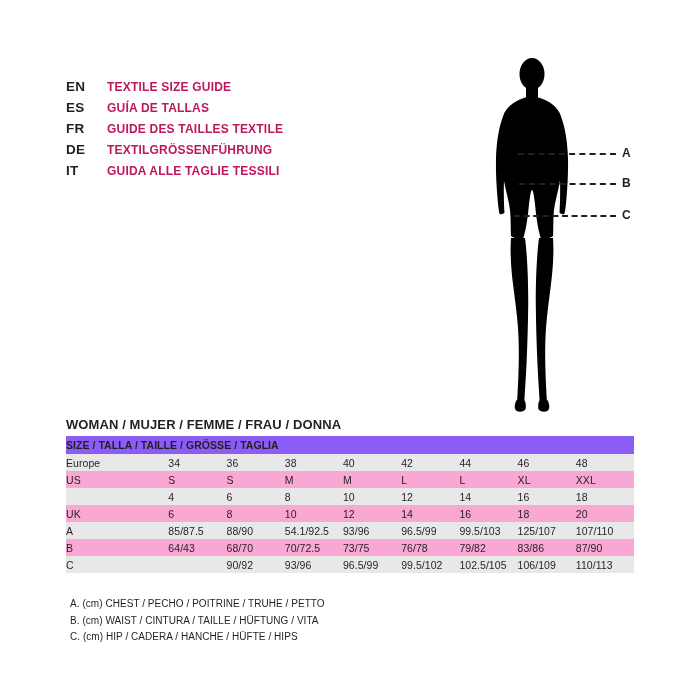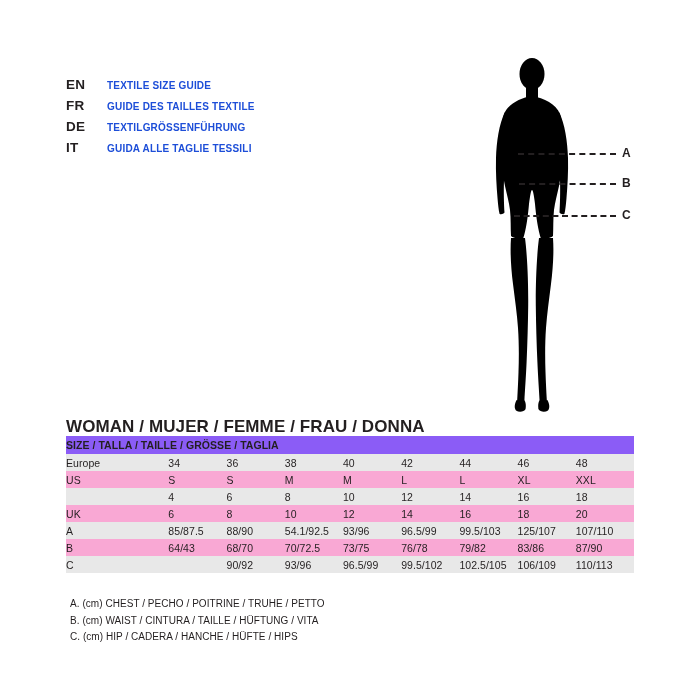--- a/index.html
+++ b/index.html
@@ -35,24 +35,24 @@
     height: 21px;
   }
   .lang-code {
     width: 41px;
     font-size: 13.5px;
     font-weight: bold;
     letter-spacing: .2px;
     color: #231f20;
   }
   .lang-title {
-    font-size: 10px;
+    font-size: 12px;
     font-weight: bold;
     letter-spacing: .2px;
-    color: #1d4ed8;
+    color: #be185d;
     white-space: nowrap;
     margin-top: 16px;
   }
 
   
   .figure-wrap {
     position: absolute;
     left: 470px;
     top: 52px;
     width: 180px;
@@ -71,21 +71,21 @@
     font-weight: bold;
     color: #231f20;
     line-height: 1;
   }
 
   
   .table-title {
     position: absolute;
     left: 66px;
     top: 417px;
-    font-size: 17px;
+    font-size: 13px;
     font-weight: bold;
     letter-spacing: .1px;
   }
   table.size-table {
     position: absolute;
     left: 66px;
     top: 436px;
     width: 568px;
     border-collapse: collapse;
     font-size: 11px;
@@ -127,20 +127,24 @@
 </style>
 </head>
 <body>
 
 <div class="page">
 
   <div class="lang-block">
     <div class="lang-row">
       <span class="lang-code">EN</span>
       <span class="lang-title">TEXTILE SIZE GUIDE</span>
+    </div>
+    <div class="lang-row">
+      <span class="lang-code">ES</span>
+      <span class="lang-title">GUÍA DE TALLAS</span>
     </div>
     <div class="lang-row">
       <span class="lang-code">FR</span>
       <span class="lang-title">GUIDE DES TAILLES TEXTILE</span>
     </div>
     <div class="lang-row">
       <span class="lang-code">DE</span>
       <span class="lang-title">TEXTILGRÖSSENFÜHRUNG</span>
     </div>
     <div class="lang-row">

